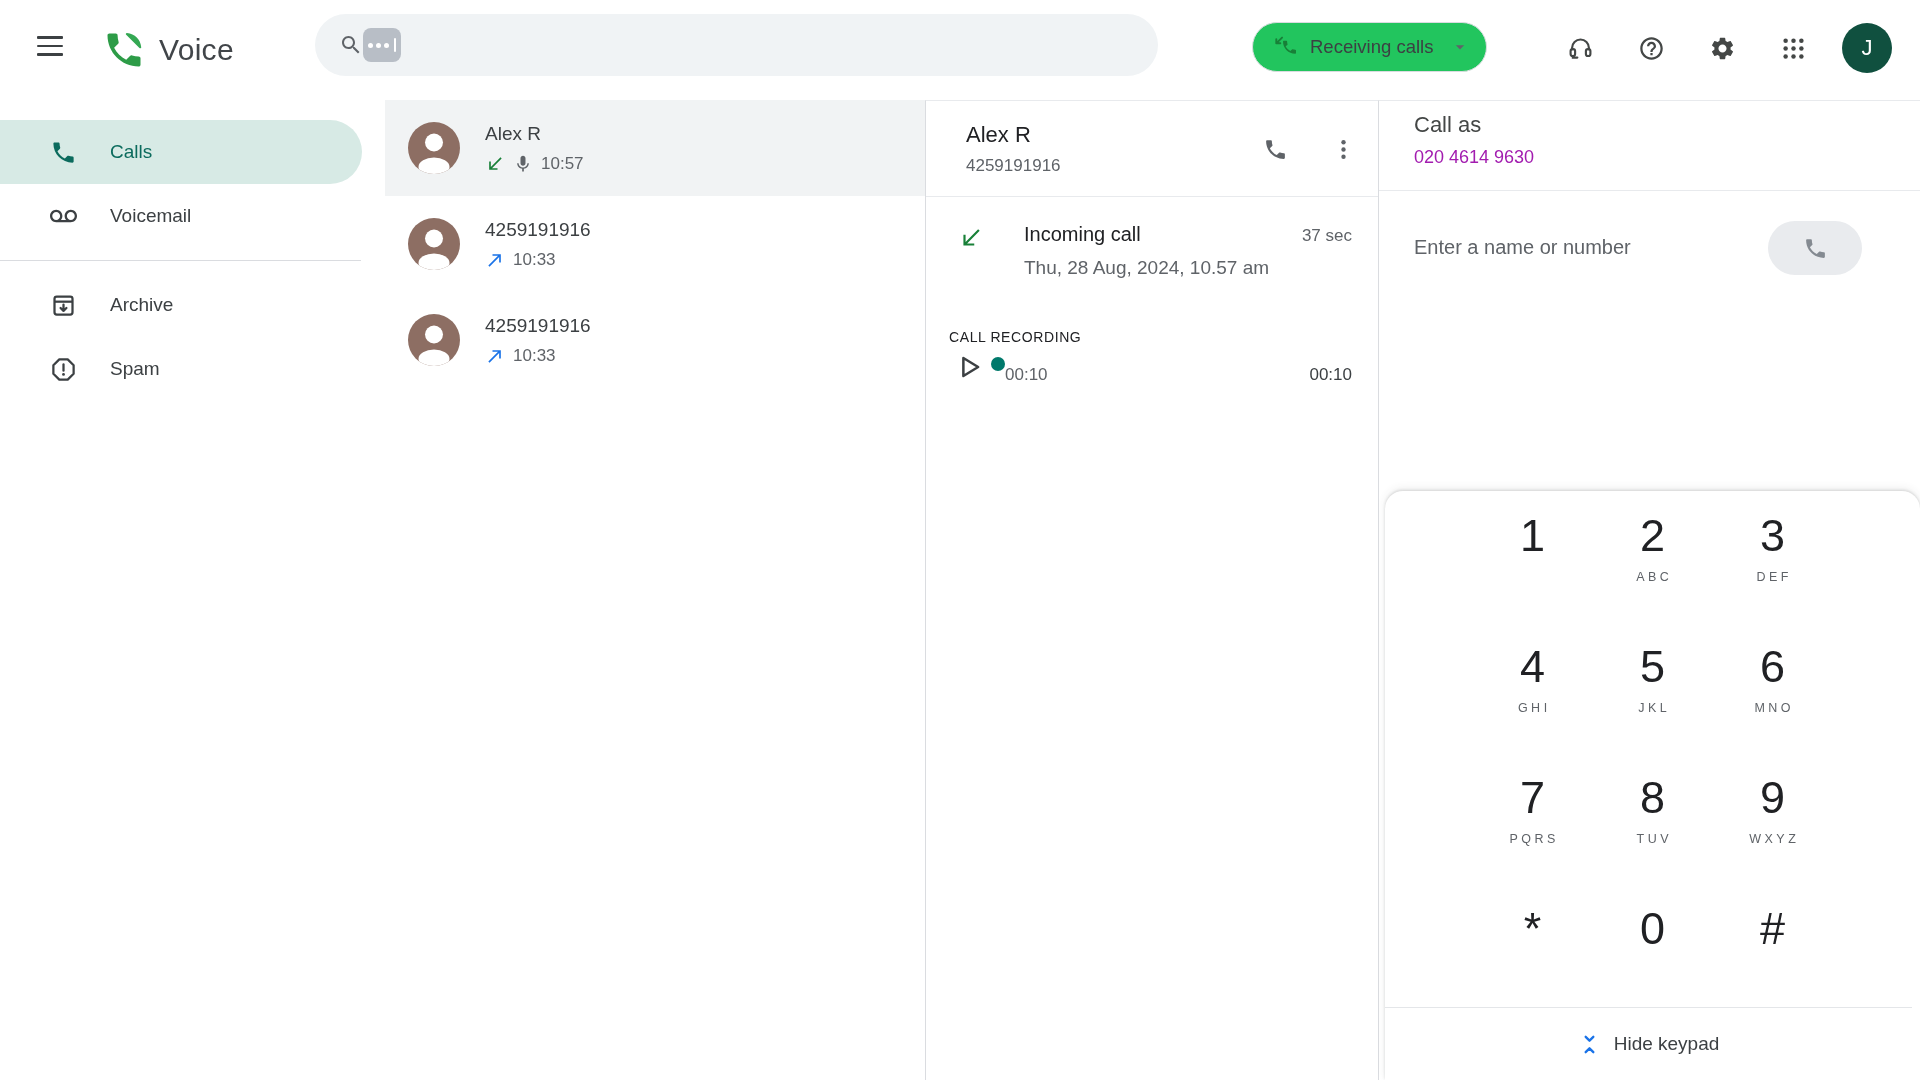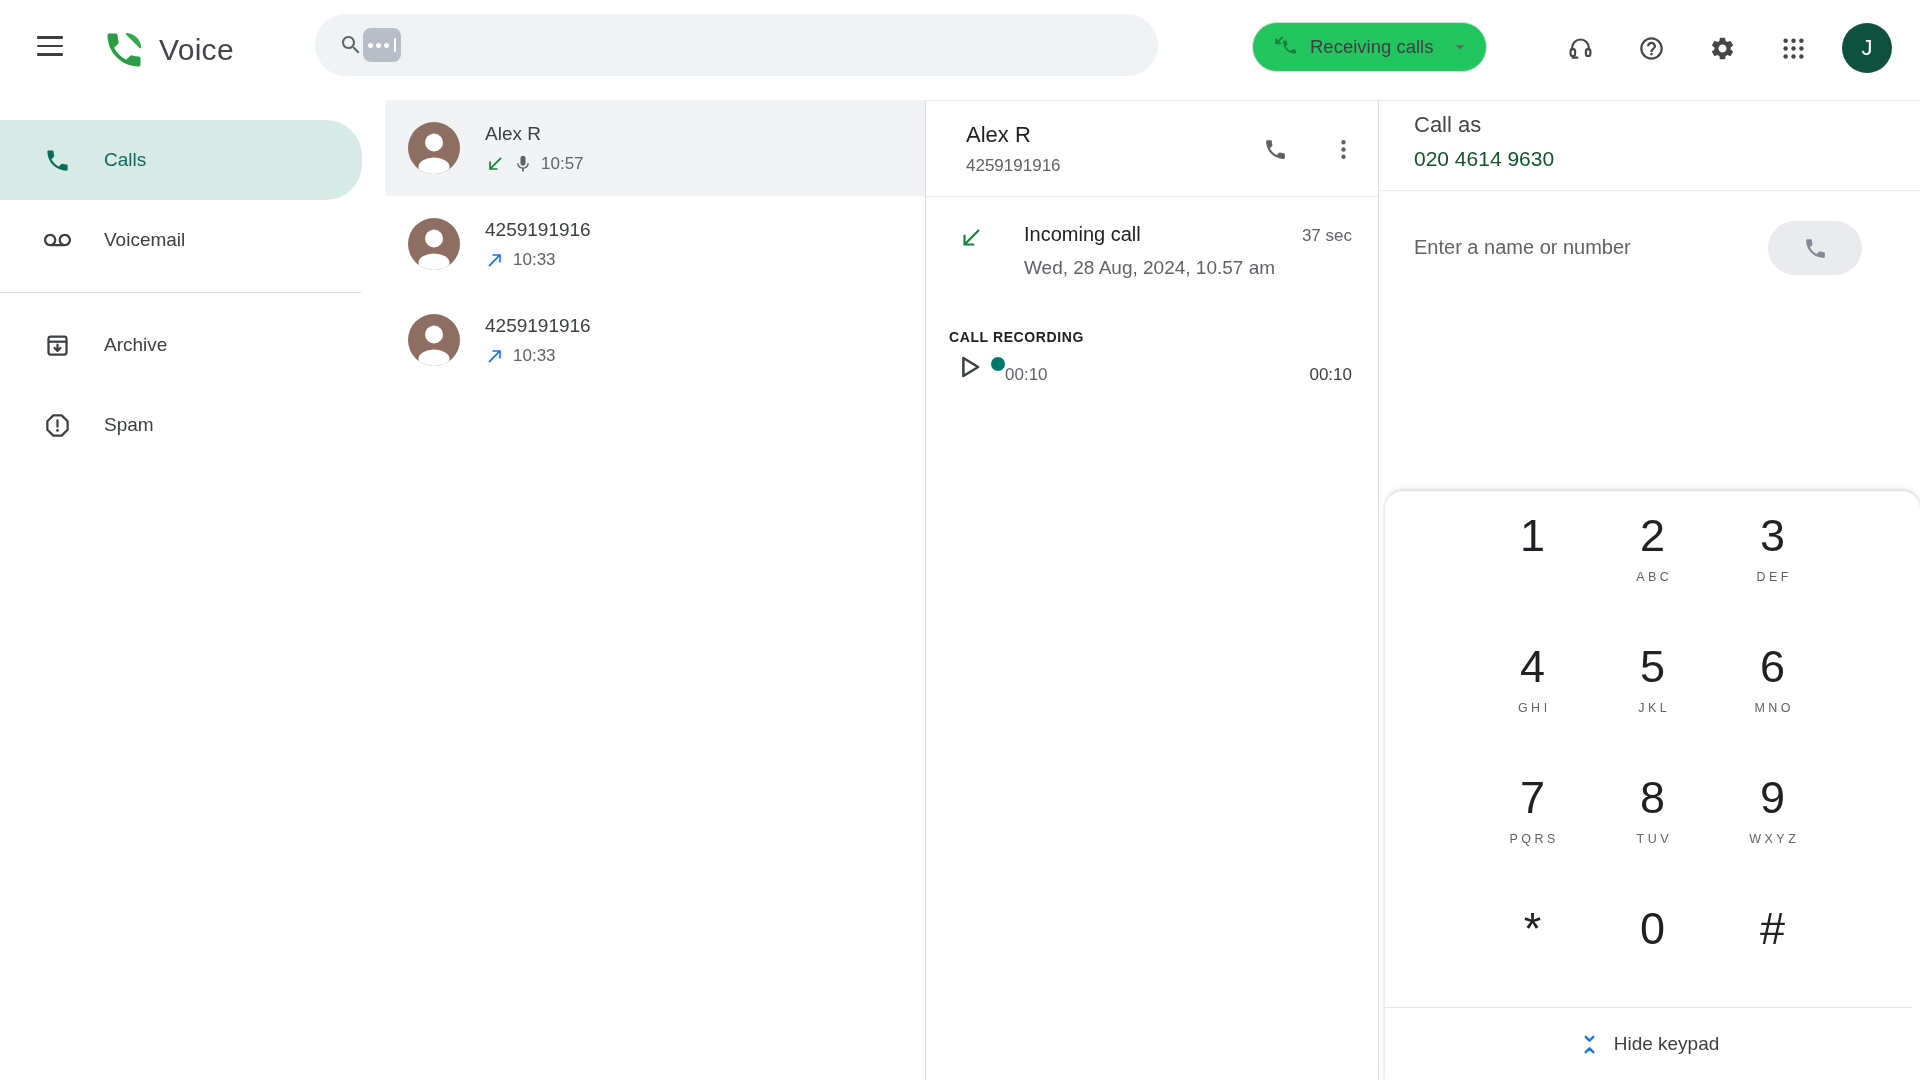--- a/index.html
+++ b/index.html
@@ -41,21 +41,21 @@
   .status-btn svg.caret { width:20px; height:20px; color:#5f6368; margin-left:4px; }
 
   .header-icons { position:absolute; left:1556px; top:23px; display:flex; align-items:center; gap:23px; }
   .header-icons .icon-btn svg { width:27px; height:27px; color:#444746; }
   .avatar-btn { width:50px; height:50px; border-radius:50%; background:#10503f; color:#fff;
                 display:flex; align-items:center; justify-content:center; font-size:22px;
                 margin-left:2px; cursor:pointer; border:none; font-family:inherit; }
 
   
   .sidebar { position:absolute; top:100px; left:0; width:385px; bottom:0; padding-top:20px; background:#fff; }
-  .nav-item { width:362px; height:80px; display:flex; align-items:center; border-radius:0 36px 36px 0; cursor:pointer; }
+  .nav-item { width:362px; height:64px; display:flex; align-items:center; border-radius:0 36px 36px 0; cursor:pointer;padding-left:6px; }
   .nav-item svg { width:27px; height:27px; margin-left:44px; color:#3c4043; flex:none; }
   .nav-label { margin-left:33px; font-size:19px; color:#3c4043; }
   .nav-item.selected { background:#d7eae5; }
   .nav-item.selected svg { color:#0b6b5d; }
   .nav-item.selected .nav-label { color:#0b6b5d; font-weight:500; }
   .nav-divider { height:1px; background:#dadce0; margin:12px 24px 12px 0; }
 
   
   .call-list { position:absolute; top:100px; left:385px; width:540px; bottom:0; background:#fff; }
   .call-row { height:96px; display:flex; align-items:center; padding-left:23px; cursor:pointer; }
@@ -83,38 +83,38 @@
 
   .event { display:flex; margin:26px 26px 0 32px; }
   .event > svg { width:26px; height:26px; color:#188038; flex:none; margin-top:2px; }
   .event-body { flex:1; margin-left:40px; }
   .event-top { display:flex; justify-content:space-between; align-items:baseline; }
   .event-title { font-size:20px; color:#202124; }
   .event-duration { font-size:17px; color:#5f6368; }
   .event-date { font-size:19px; color:#5f6368; margin-top:11px; }
 
   .recording { margin:50px 26px 0 23px; }
-  .recording-label { font-size:14px; font-weight:700; letter-spacing:.6px; color:#202124; }
+  .recording-label { font-size:14px; font-weight:400; letter-spacing:.6px; color:#202124; }
   .player { display:flex; margin-top:12px; }
   .play-btn { width:40px; height:40px; flex:none; margin-top:-10px; }
   .play-btn svg { width:30px; height:30px; color:#3c4043; }
   .track-col { flex:1; margin-left:16px; }
   .track { position:relative; height:14px; cursor:pointer; }
   .track-bar { position:absolute; left:0; right:6px; top:5px; height:4px; background:#00796b; border-radius:2px; }
   .track-knob { position:absolute; right:0; top:0; width:14px; height:14px; border-radius:50%; background:#00796b; }
   .times { display:flex; justify-content:space-between; margin-top:8px; }
   .time-elapsed { font-size:17px; color:#5f6368; }
   .time-total { font-size:17px; color:#3c4043; }
 
   
   .dialer { position:absolute; top:100px; left:1378px; width:542px; bottom:0; background:#fff;
             border-left:1px solid #dadce0; border-top:1px solid #e8eaed; }
   .callas { height:90px; padding:11px 0 0 35px; border-bottom:1px solid #e8eaed; }
   .callas-label { font-size:22px; color:#444746; }
-  .callas-number { font-size:21px; color:#14532d; margin-top:9px; }
+  .callas-number { font-size:18px; color:#a21caf; margin-top:9px; }
 
   .dial-input-row { position:relative; height:112px; display:flex; align-items:center; padding-left:35px; }
   .dial-input-row input { width:320px; border:none; outline:none; font-size:20px; color:#202124; font-family:inherit; }
   .dial-input-row input::placeholder { color:#5f6368; }
   .call-btn { position:absolute; right:58px; top:30px; width:94px; height:54px; border-radius:27px;
               background:#e9ebee; border:none; display:flex; align-items:center; justify-content:center; cursor:default; }
   .call-btn svg { width:25px; height:25px; color:#848a91; }
 
   .keypad-card { position:absolute; left:6px; right:0; top:390px; bottom:0; background:#fff;
                  border-radius:18px 18px 0 0; box-shadow:0 -1px 3px rgba(60,64,67,.18), 0 -3px 8px rgba(60,64,67,.08); }
@@ -326,21 +326,21 @@
 
   <div class="event">
     <svg viewBox="0 0 24 24" fill="currentColor">
       <path d="M20 5.41 18.59 4 7 15.59V9H5v10h10v-2H8.41L20 5.41z"></path>
     </svg>
     <span class="event-body">
       <span class="event-top">
         <span class="event-title">Incoming call</span>
         <span class="event-duration">37 sec</span>
       </span>
-      <div class="event-date">Wed, 28 Aug, 2024, 10.57 am</div>
+      <div class="event-date">Thu, 28 Aug, 2024, 10.57 am</div>
     </span>
   </div>
 
   <div class="recording">
     <div class="recording-label">CALL RECORDING</div>
     <div class="player">
       <button class="icon-btn play-btn">
         <svg viewBox="0 0 24 24" fill="none" stroke="currentColor" stroke-width="2" stroke-linejoin="round">
           <path d="M7.5 4.8 19.3 12 7.5 19.2z"></path>
         </svg>

